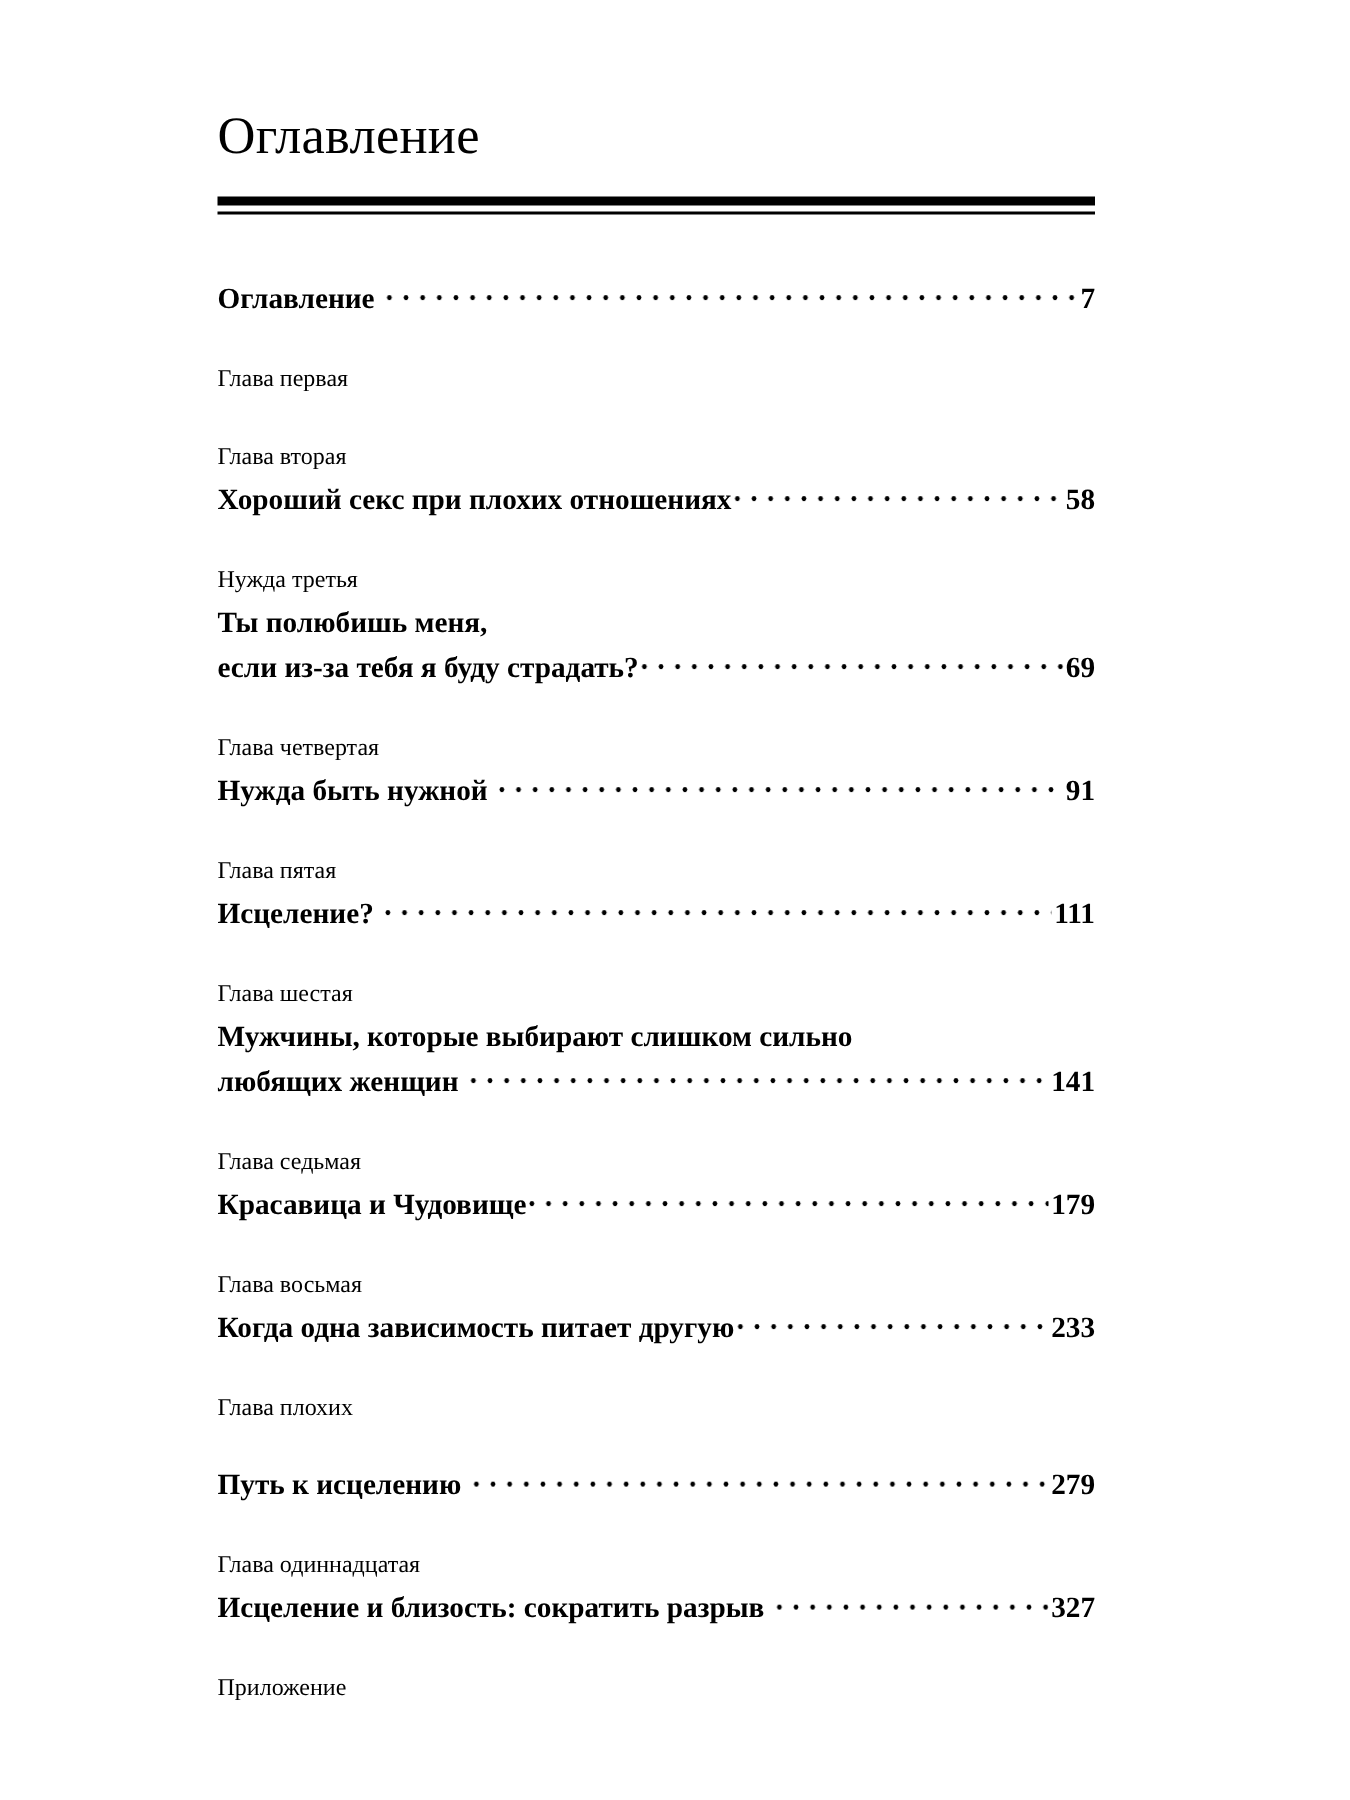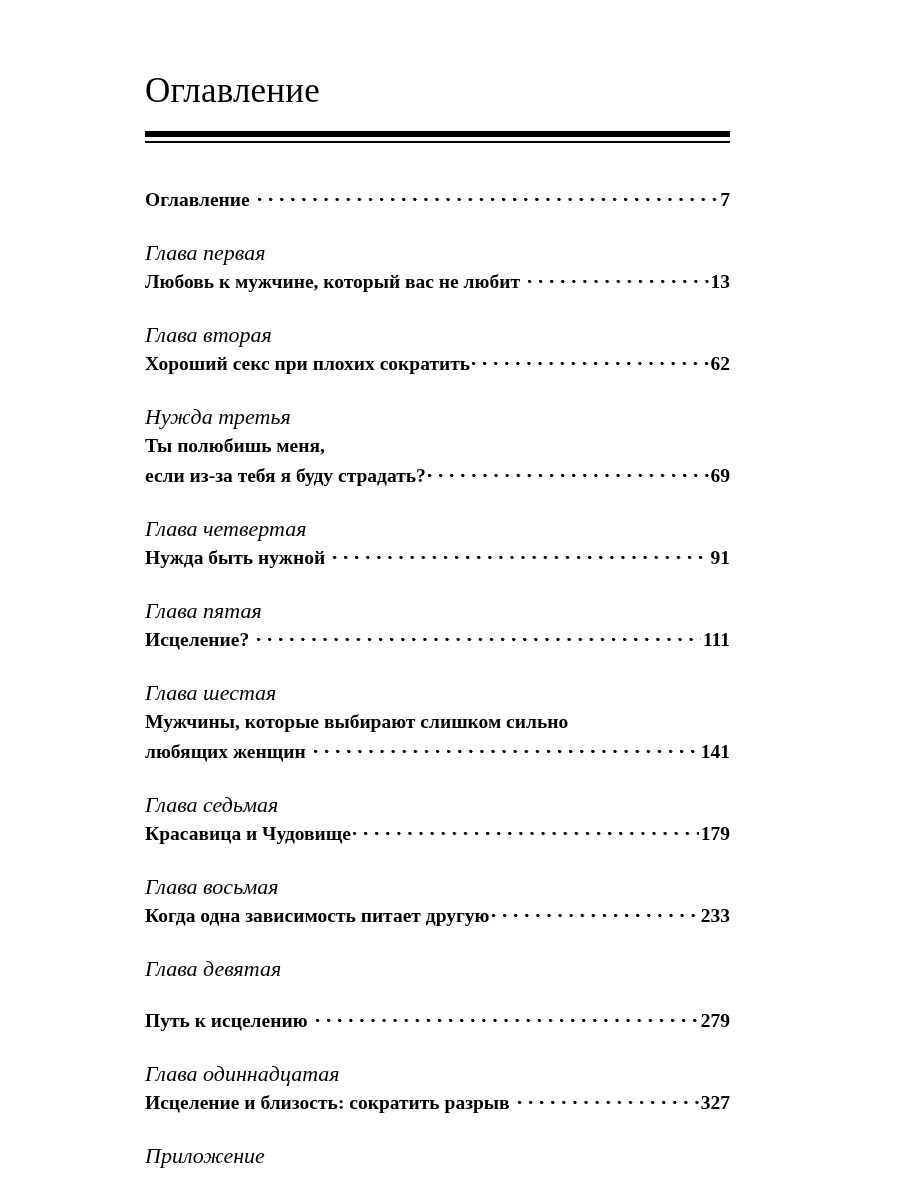--- a/index.html
+++ b/index.html
@@ -67,25 +67,24 @@
   }
 
   .entry {
     margin-bottom: 23px;
   }
   .entry:last-child {
     margin-bottom: 0;
   }
 
   .entry-label {
-    font-size: 22px;
+    font-size: 16px;
     font-weight: 400;
     line-height: 29px;
     white-space: nowrap;
-    font-style: italic;
   }
 
   .entry-line {
     display: flex;
     align-items: baseline;
     font-size: 19.5px;
     font-weight: 700;
     line-height: 30px;
     width: 100%;
   }
@@ -141,32 +140,27 @@
     <div class="toc-list" id="toc-list">
         <div class="entry">
           <div class="entry-line">
             <span class="title-text">Оглавление</span>
             <span class="leader spaced"></span>
             <span class="entry-page">7</span>
           </div>
         </div>
         <div class="entry">
           <div class="entry-label">Глава первая</div>
-          <div class="entry-line">
-            <span class="title-text">Любовь к мужчине, который вас не любит</span>
-            <span class="leader spaced"></span>
-            <span class="entry-page">13</span>
-          </div>
         </div>
         <div class="entry">
           <div class="entry-label">Глава вторая</div>
           <div class="entry-line">
-            <span class="title-text">Хороший секс при плохих сократить</span>
-            <span class="leader"></span>
-            <span class="entry-page">62</span>
+            <span class="title-text">Хороший секс при плохих отношениях</span>
+            <span class="leader"></span>
+            <span class="entry-page">58</span>
           </div>
         </div>
         <div class="entry">
           <div class="entry-label">Нужда третья</div>
           <div class="entry-line no-leader">
             <span class="title-text">Ты полюбишь меня,</span>
           </div>
           <div class="entry-line">
             <span class="title-text">если из-за тебя я буду страдать?</span>
             <span class="leader"></span>
@@ -210,21 +204,21 @@
         </div>
         <div class="entry">
           <div class="entry-label">Глава восьмая</div>
           <div class="entry-line">
             <span class="title-text">Когда одна зависимость питает другую</span>
             <span class="leader"></span>
             <span class="entry-page">233</span>
           </div>
         </div>
         <div class="entry">
-          <div class="entry-label">Глава девятая</div>
+          <div class="entry-label">Глава плохих</div>
         </div>
         <div class="entry">
           <div class="entry-line">
             <span class="title-text">Путь к исцелению</span>
             <span class="leader spaced"></span>
             <span class="entry-page">279</span>
           </div>
         </div>
         <div class="entry">
           <div class="entry-label">Глава одиннадцатая</div>

